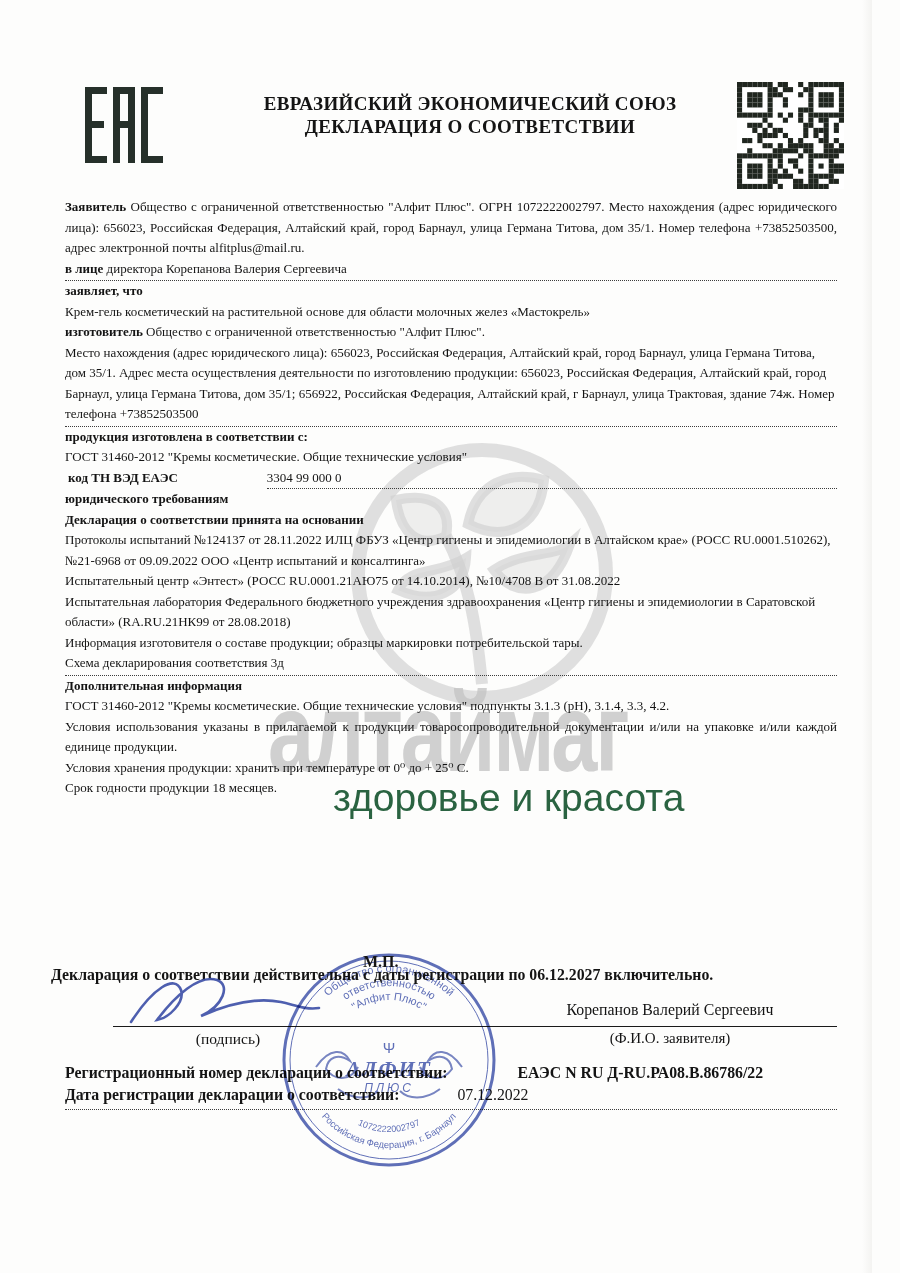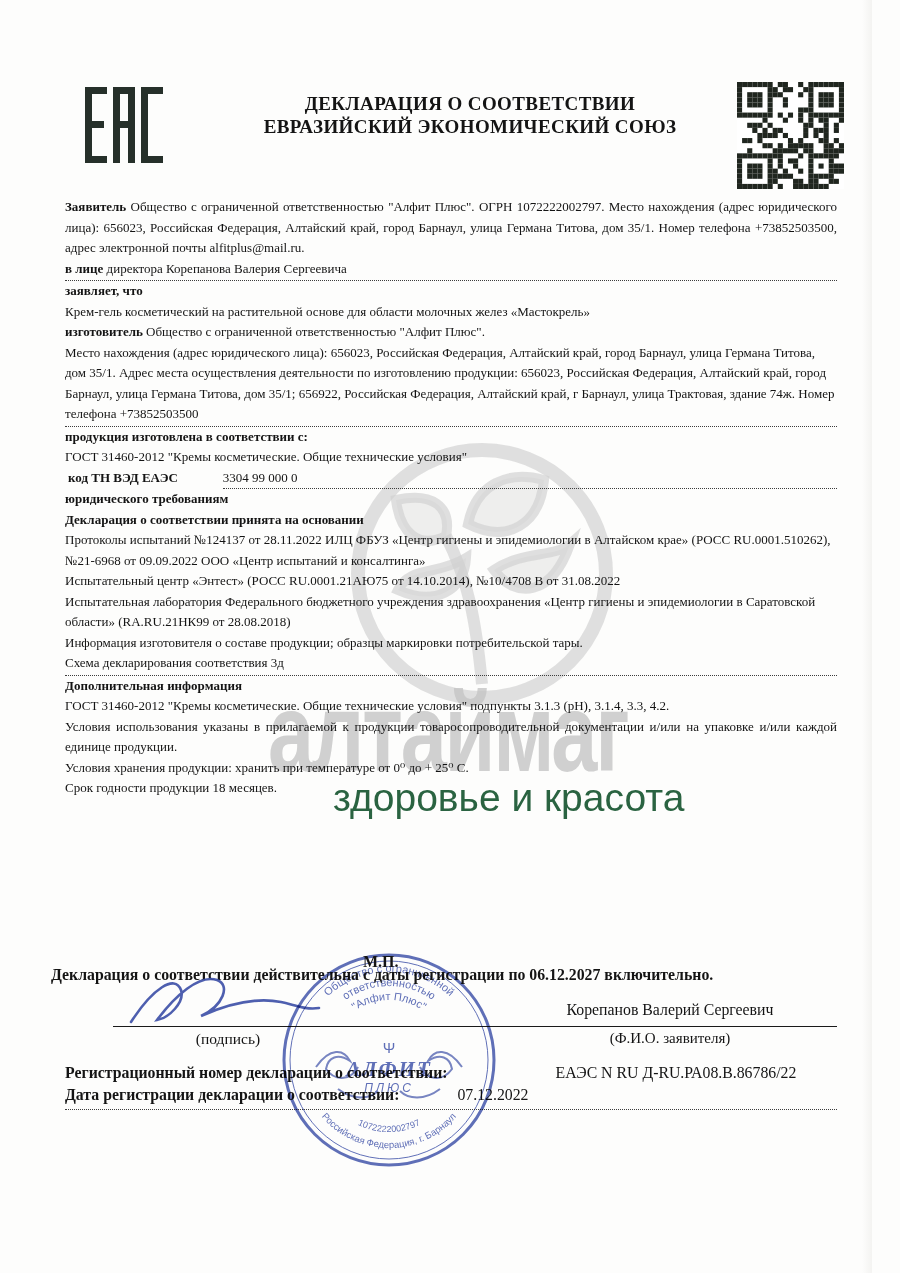--- a/index.html
+++ b/index.html
@@ -23,35 +23,35 @@
     transform:scaleX(.74);transform-origin:left top;white-space:nowrap;}
   .wm-tag{left:333px;top:776px;font-family:"Liberation Sans","DejaVu Sans",sans-serif;
     font-size:39px;color:#14532d;opacity:.9;white-space:nowrap;}
   
   .flow{position:absolute;z-index:1;left:65px;top:197px;width:772px;
     font-size:13px;line-height:20.5px;}
   .flow p{margin:0;}
   .just{text-align:justify;}
   b{font-weight:bold;}
   .rule{border-bottom:1px dotted #3c3c3c;padding-bottom:1px;}
-  .tnved{display:flex;align-items:baseline;}
+  .tnved{display:flex;align-items:baseline;gap:44px;}
   .tnved .lbl{white-space:nowrap;padding-left:3px;}
   .tnved .val{flex:1;margin-left:45px;border-bottom:1px dotted #3c3c3c;}
   
   .abs{position:absolute;z-index:1;}
   .validity{left:51px;top:966px;width:772px;font-weight:bold;font-size:15.8px;}
   .sigline{left:113px;top:1026px;width:724px;border-top:1.6px solid #1a1a1a;height:0;}
   .sig-caption{left:148px;top:1030px;width:160px;text-align:center;font-size:15.5px;}
   .mp{left:363px;top:953px;font-weight:bold;font-size:16px;z-index:3;}
   .fio{left:500px;top:1001px;width:340px;text-align:center;font-size:15.8px;}
   .fio-caption{left:500px;top:1030px;width:340px;text-align:center;font-size:15px;}
   .reg{left:65px;top:1062px;width:772px;font-size:15.8px;line-height:22px;}
   .reg .row{display:flex;align-items:center;}
   .reg .row.last{border-bottom:1px dotted #3c3c3c;padding-bottom:3px;}
-  .reg .v1{margin-left:108px;font-weight:normal;}
+  .reg .v1{margin-left:70px;font-weight:bold;}
   .reg .v2{margin-left:58px;}
   .sig-svg{left:123px;top:970px;z-index:1;}
   .stamp{left:278px;top:949px;z-index:2;opacity:.88;mix-blend-mode:multiply;}
 </style>
 </head>
 <body>
 
 <div id="sheet">
   <div class="scan-edge"></div>
 
@@ -77,22 +77,22 @@
       <rect x="28" y="0" width="7" height="76"></rect>
         <rect x="43" y="0" width="7" height="76"></rect>
       <rect x="28" y="0" width="22" height="7"></rect>
         <rect x="28" y="34" width="22" height="7"></rect>
       <rect x="56" y="0" width="7" height="76"></rect>
         <rect x="56" y="0" width="22" height="7"></rect>
       <rect x="56" y="69" width="22" height="7"></rect>
     </g>
   </svg>
   <div class="title-wrap">
+    <div>ЕВРАЗИЙСКИЙ ЭКОНОМИЧЕСКИЙ СОЮЗ</div>
     <div>ДЕКЛАРАЦИЯ О СООТВЕТСТВИИ</div>
-    <div>ЕВРАЗИЙСКИЙ ЭКОНОМИЧЕСКИЙ СОЮЗ</div>
   </div>
   <div class="qr">
     <svg id="qr-svg" width="107" height="107" viewBox="0 0 105 105">
         <rect width="105" height="105" fill="#fff"></rect>
         <rect x="0" y="0" width="5" height="5" fill="#20261f"></rect>
         <rect x="5" y="0" width="5" height="5" fill="#20261f"></rect>
         <rect x="10" y="0" width="5" height="5" fill="#20261f"></rect>
         <rect x="15" y="0" width="5" height="5" fill="#20261f"></rect>
         <rect x="20" y="0" width="5" height="5" fill="#20261f"></rect>
         <rect x="25" y="0" width="5" height="5" fill="#20261f"></rect>

